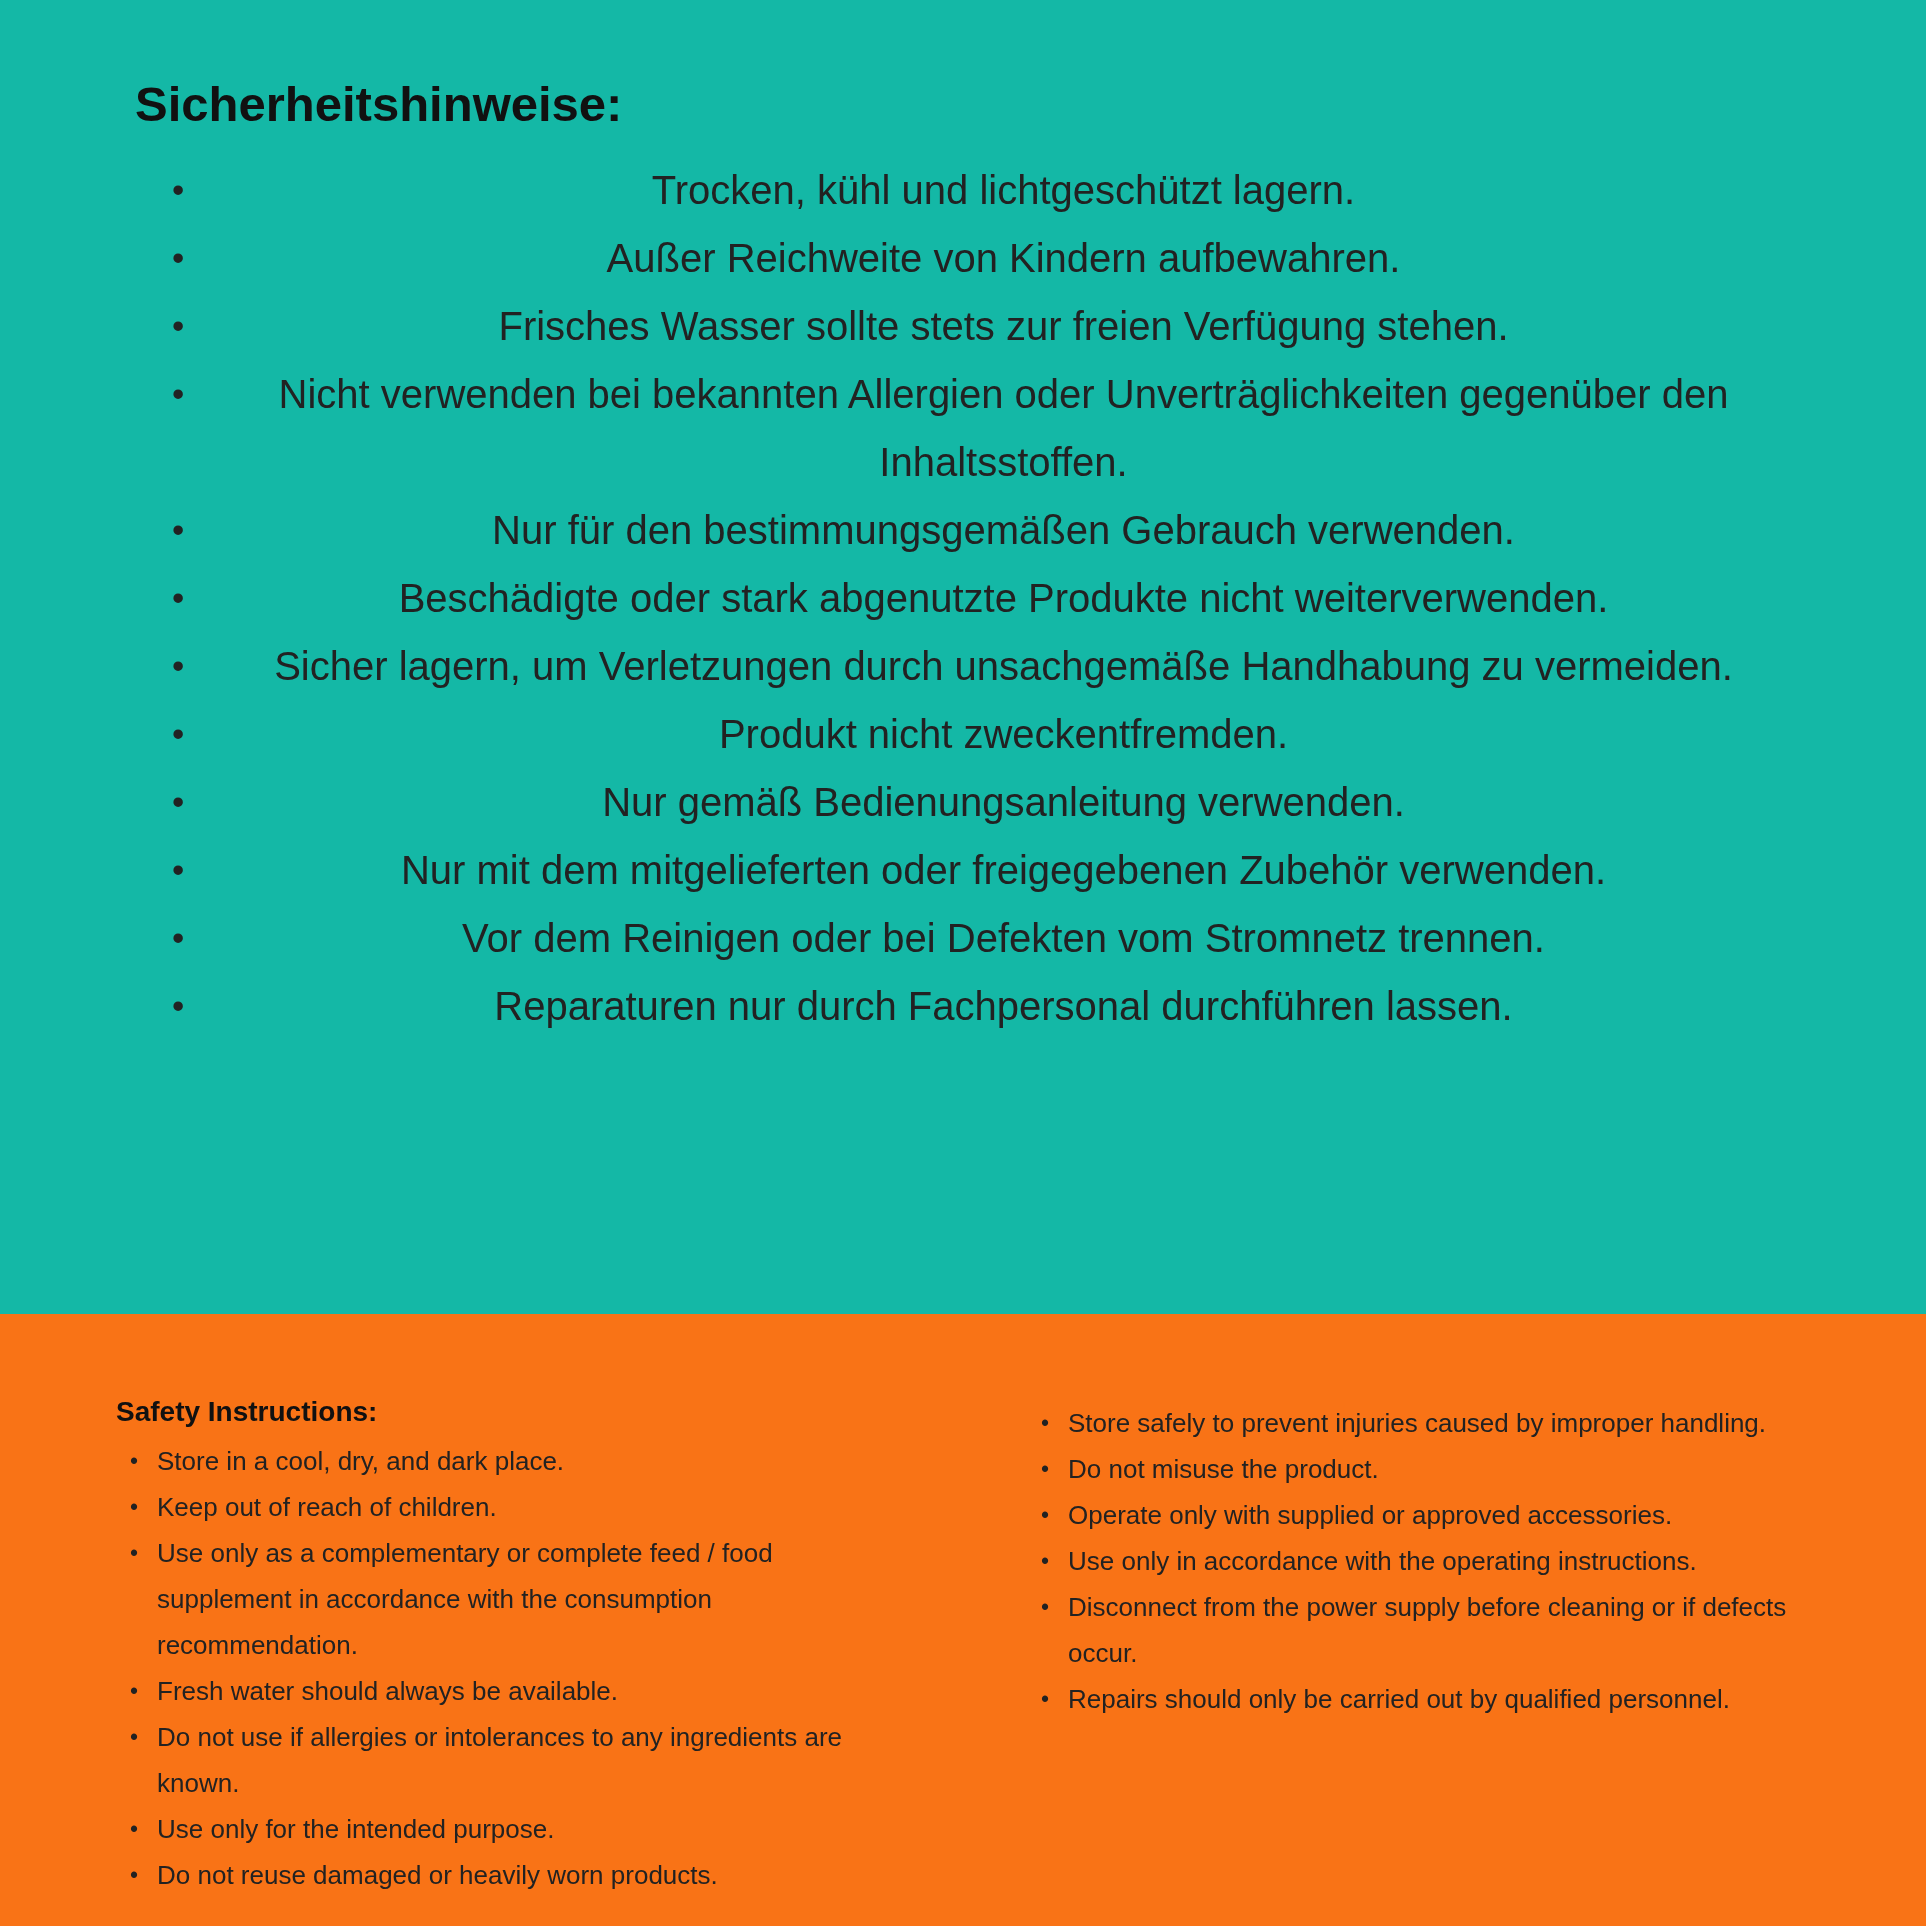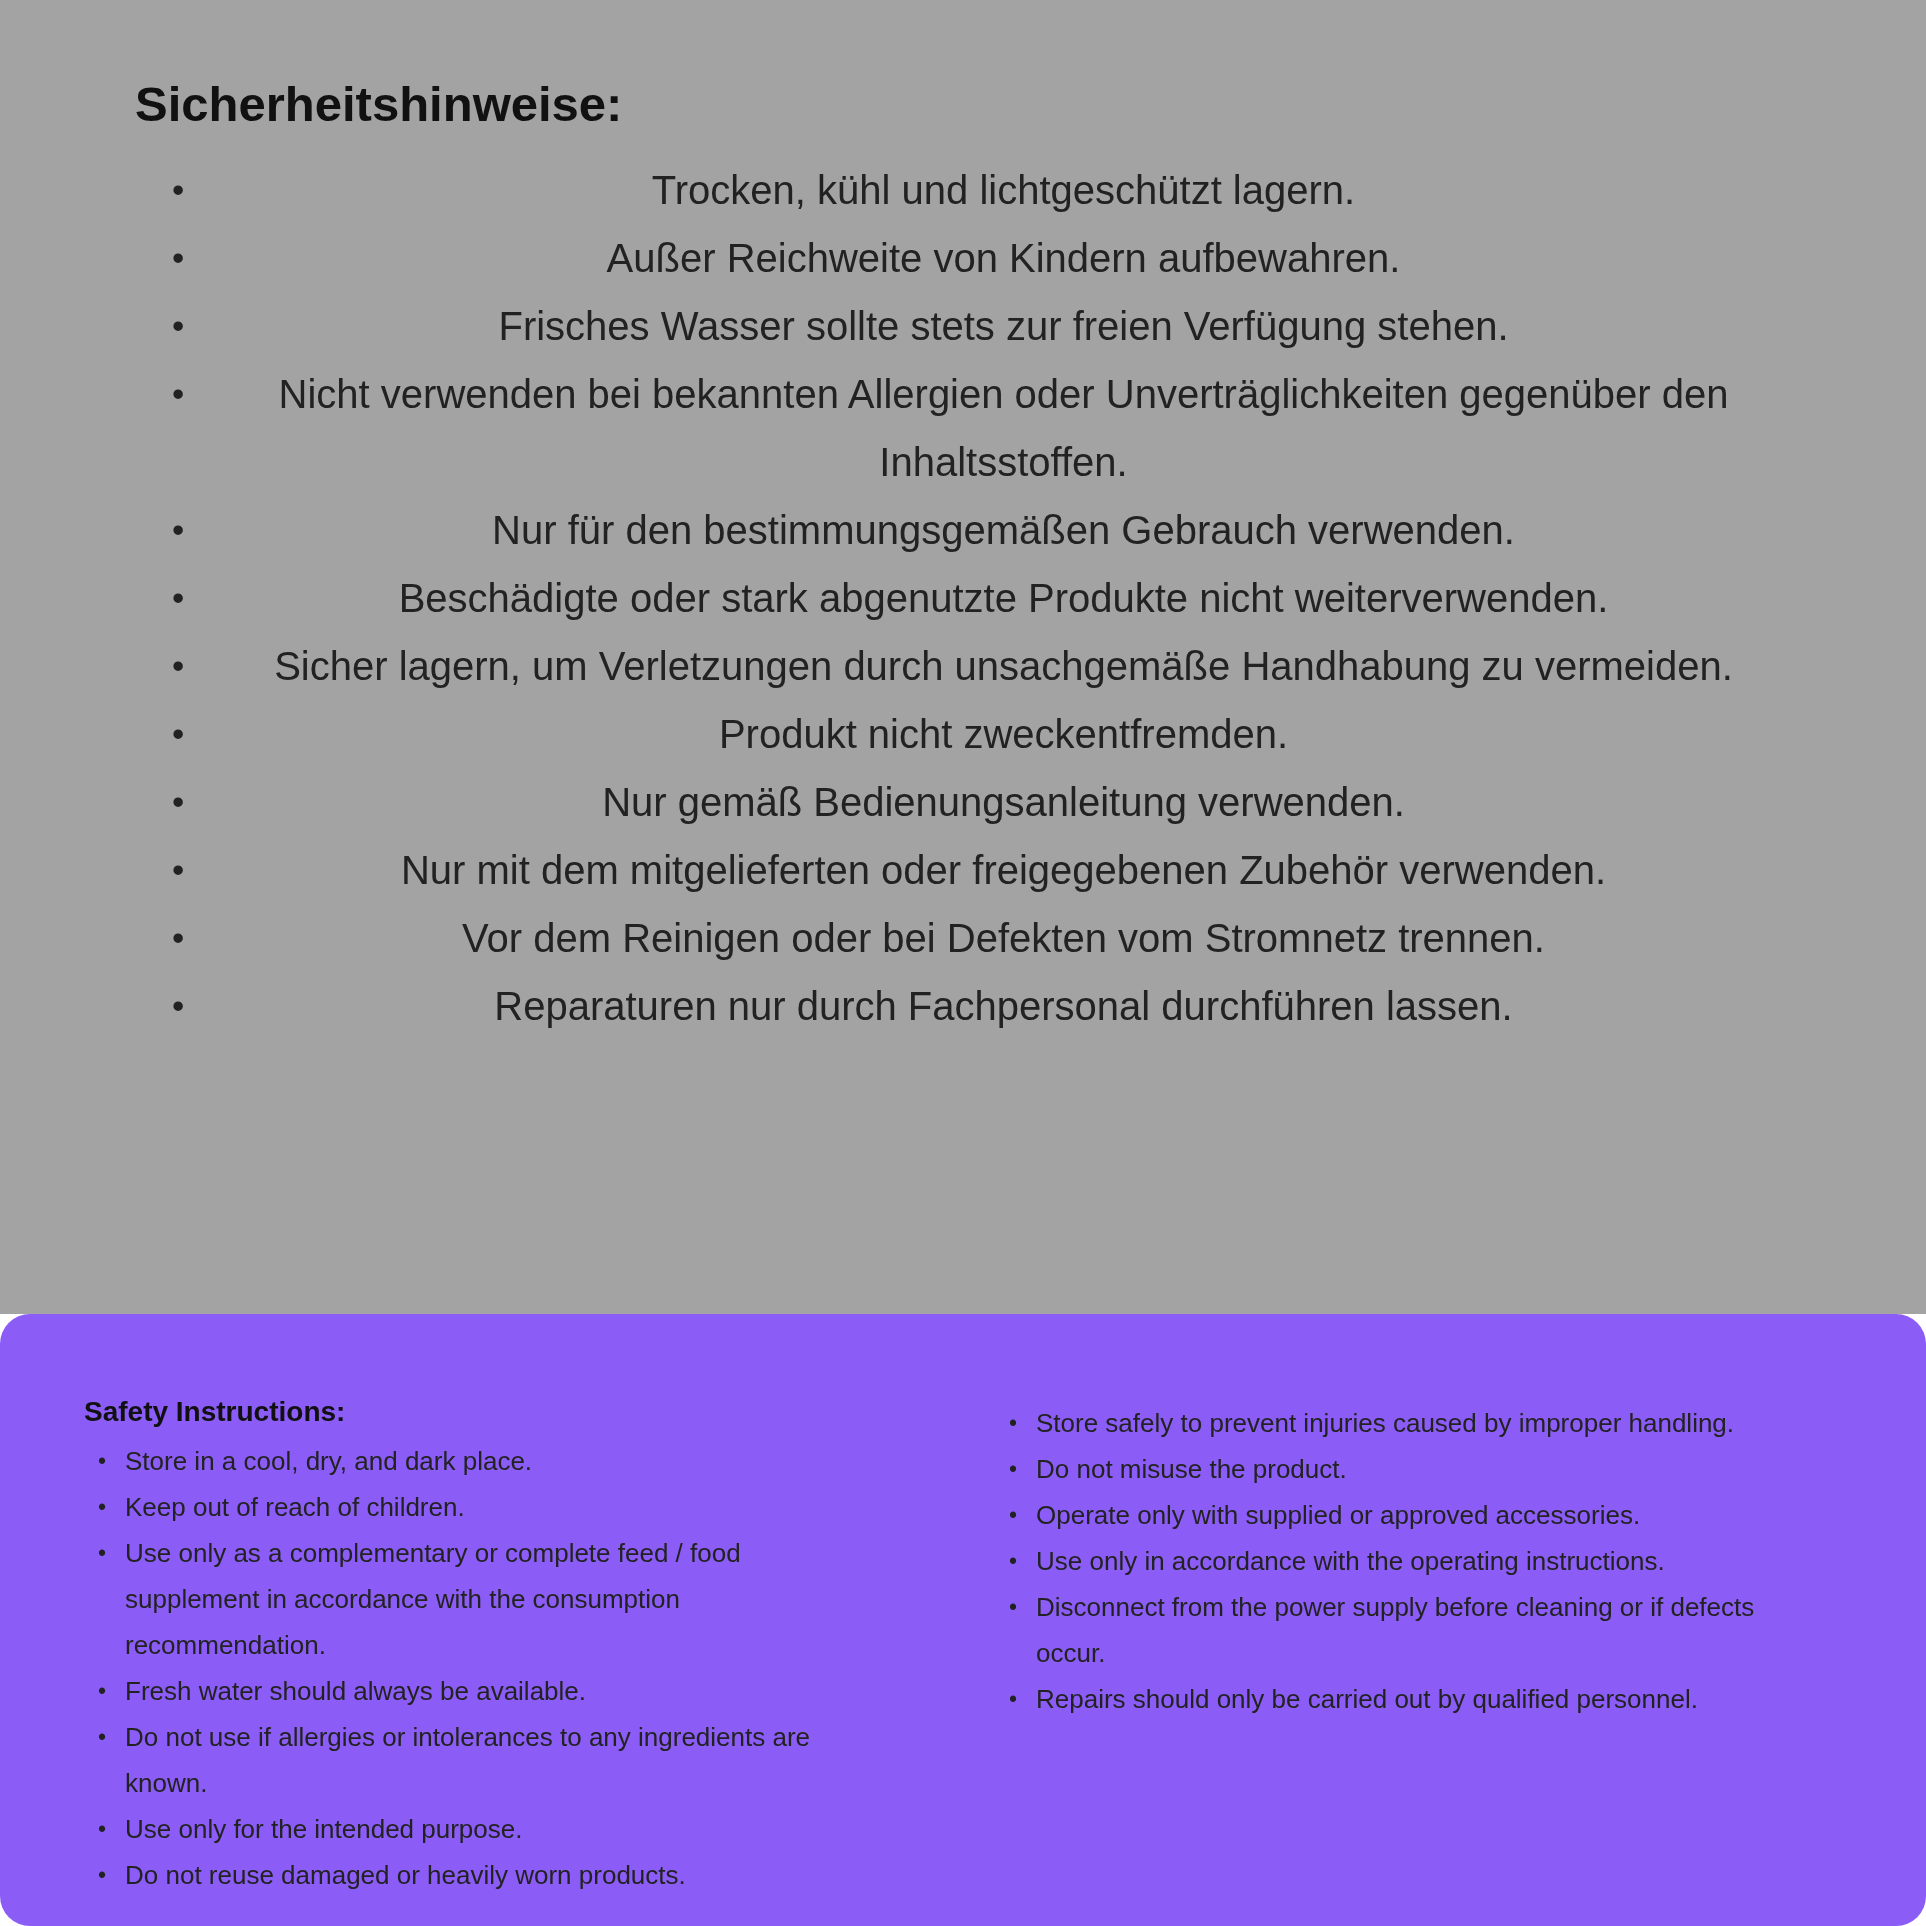--- a/index.html
+++ b/index.html
@@ -18,21 +18,21 @@
     display: flex;
     flex-direction: column;
     overflow: hidden;
   }
 
   
   .german-section {
     height: 1314px;
     flex: 0 0 auto;
     padding: 76px 128px 0 135px;
-    background: #a3a3a3;
+    background: #14b8a6;
     overflow: hidden;
   }
 
   .german-section h1 {
     font-size: 49px;
     font-weight: 700;
     letter-spacing: 0px;
     margin-bottom: 24.4px;
     color: #111111;
   }
@@ -54,26 +54,25 @@
   .german-section li::before {
     content: "\2022";
     position: absolute;
     left: 0;
     font-size: 35px;
   }
 
   
   .english-section {
     flex: 1 1 auto;
-    background: #8b5cf6;
-    padding: 82px 109px 0 84px;
+    background: #f97316;
+    padding: 82px 109px 0 116px;
     display: flex;
     gap: 161px;
     overflow: hidden;
-    border-radius: 30px;
   }
 
   .col { flex: 0 0 auto; }
   .col-left  { width: 764px; }
   .col-right { width: 761px; }
 
   .english-section h2 {
     font-size: 28px;
     font-weight: 700;
     margin-bottom: 10.3px;

